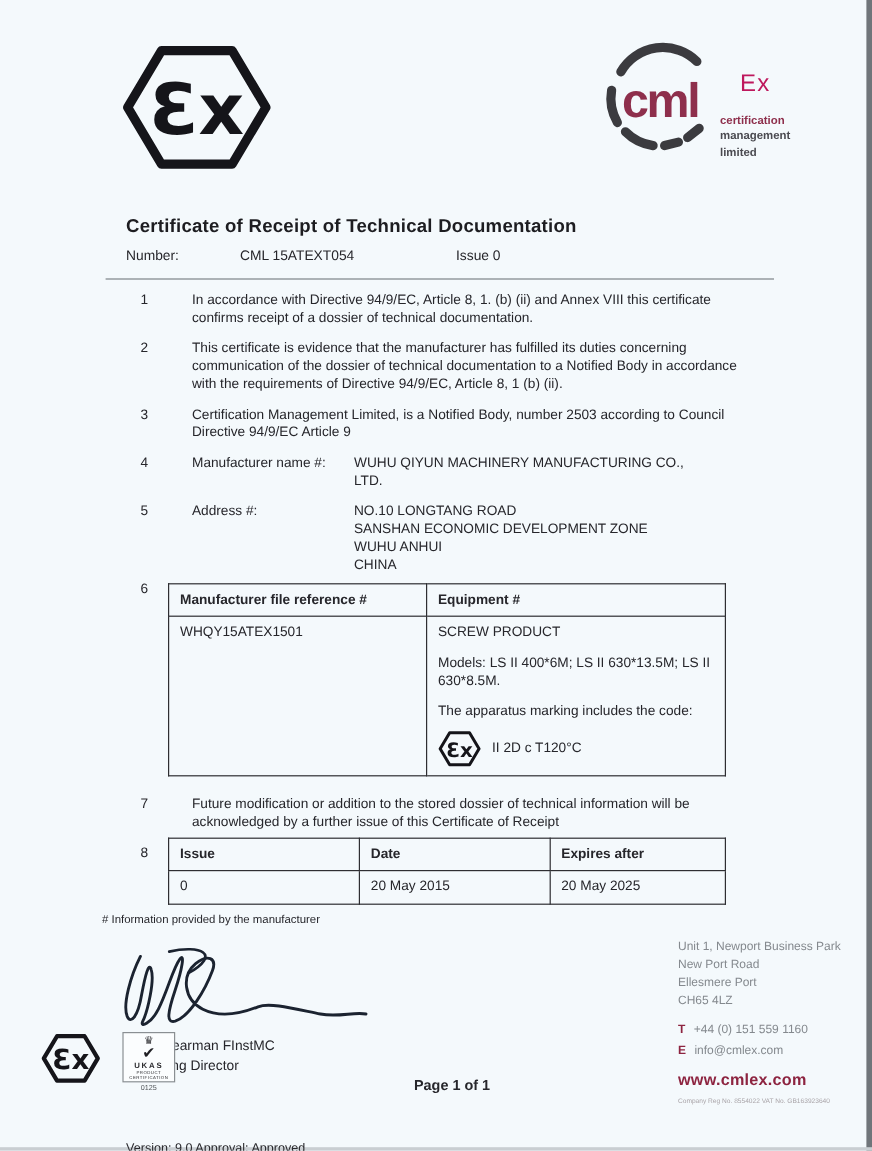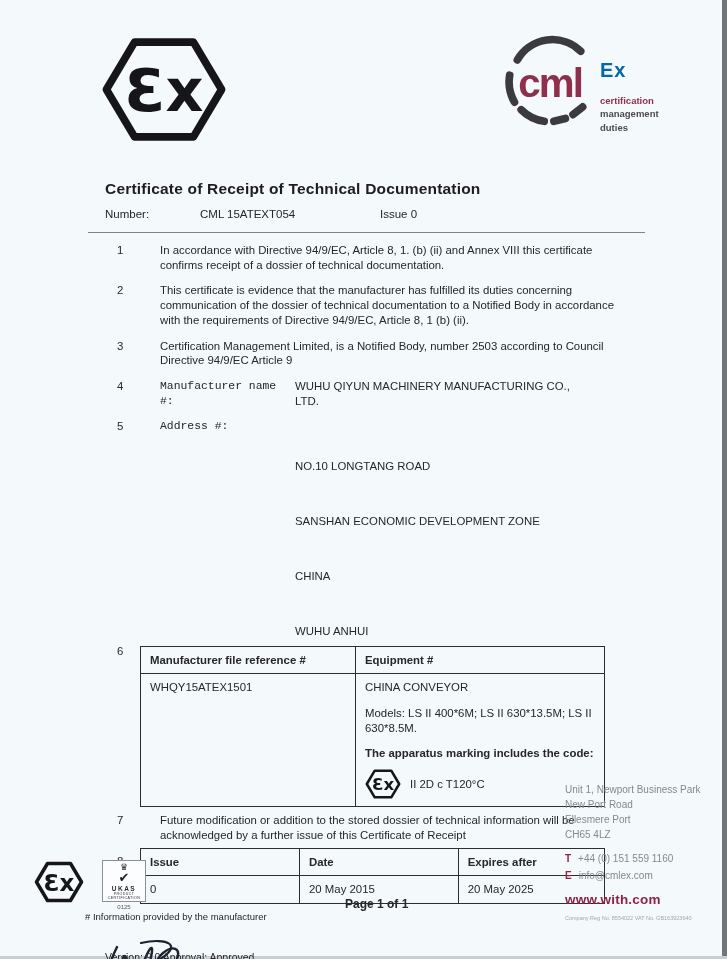--- a/index.html
+++ b/index.html
@@ -9,45 +9,45 @@
     font-family:"Liberation Sans",sans-serif;
     -webkit-font-smoothing:antialiased;
   }
   .scan-edge-right{position:absolute;top:0;right:0;width:5px;height:100%;background:#70757a;}
   .scan-edge-bottom{position:absolute;left:0;bottom:0;width:100%;height:3px;background:#c9ced2;}
 
   
   .ex-logo-top{position:absolute;left:100px;top:33px;}
   .cml-logo{position:absolute;left:502px;top:33px;display:flex;align-items:flex-start;}
   .cml-side{margin-left:2px;margin-top:26px;}
-  .cml-ex{font-size:20px;font-weight:bold;color:#0369a1;letter-spacing:1px;}
+  .cml-ex{font-size:20px;font-weight:normal;color:#be185d;letter-spacing:1px;text-align:center;}
   .cml-lines{margin-top:12px;font-size:9.5px;font-weight:bold;line-height:1.4;color:#4a4a50;}
   .cml-line-0{color:#8e2f4c;}
 
   
   .doc-title{position:absolute;left:105px;top:180px;font-size:15.5px;font-weight:bold;letter-spacing:.2px;color:#1d1d21;}
   .number-row{position:absolute;left:105px;top:208px;display:flex;font-size:11.5px;}
   .number-row .lbl{width:95px;}
   .number-row .val{width:180px;}
   .number-underline{position:absolute;left:88px;top:232px;width:557px;height:1px;background:#7d8388;}
 
   
   .items{position:absolute;left:105px;top:243px;width:512px;font-size:11.4px;line-height:1.29;}
   .item{display:flex;margin-bottom:11px;}
   .item-num{width:55px;padding-left:12px;box-sizing:border-box;flex:none;}
   .item-body{flex:1;max-width:465px;}
   .lv{display:flex;}
-  .lv .lv-label{width:135px;flex:none;font-family:Liberation Mono, monospace;}
+  .lv .lv-label{width:135px;flex:none;}
   .lv .lv-value{width:300px;}
-  .addr-lines div{line-height:1.3;margin-top:40px;}
+  .addr-lines div{line-height:1.3;}
 
   
   table{border-collapse:collapse;margin-left:-20px;font-size:11.4px;color:#26262b;}
   th,td{border:1px solid #2e2e32;text-align:left;vertical-align:top;padding:6px 9px;}
-  .tbl-ref{width:465px;margin-top:2px;margin-bottom:3px;}
+  .tbl-ref{width:465px;margin-top:2px;margin-bottom:13px;}
   .tbl-ref .col-a{width:196px;}
   .equip-cell p{margin:0 0 11px 0;}
   .marking-row{display:flex;align-items:center;gap:9px;margin-top:2px;}
   .tbl-issue{width:465px;margin-top:2px;margin-bottom:6px;border-radius:16px;}
   .tbl-issue .c0{width:150px;}
   .tbl-issue .c1{width:150px;}
   .tbl-issue .c2{width:135px;}
 
   .footnote{font-size:9.5px;margin-left:-20px;margin-top:1px;margin-bottom:14px;}
 
@@ -103,21 +103,21 @@
       <path d="M54,92 L66,89"></path>
       <path d="M74,85 L84,77"></path>
     </g>
     <text x="17" y="67" font-size="42" font-weight="bold" fill="#8e2f4c" letter-spacing="-2" font-family="Liberation Sans, sans-serif">cml</text>
   </svg>
   <div class="cml-side">
     <div class="cml-ex">Ex</div>
     <div class="cml-lines">
       <div class="cml-line-0">certification</div>
       <div>management</div>
-      <div>duties</div>
+      <div>limited</div>
     </div>
   </div>
 </div>
 
 <div class="doc-title">Certificate of Receipt of Technical Documentation</div>
 <div class="number-row">
   <span class="lbl">Number:</span>
   <span class="val">CML 15ATEXT054</span>
   <span>Issue 0</span>
 </div>
@@ -148,41 +148,41 @@
     </div>
   </div>
 
   <div class="item" style="margin-bottom:5px;">
     <div class="item-num">5</div>
     <div class="item-body lv">
       <span class="lv-label">Address #:</span>
       <span class="lv-value addr-lines">
         <div>NO.10 LONGTANG ROAD</div>
         <div>SANSHAN ECONOMIC DEVELOPMENT ZONE</div>
+        <div>WUHU ANHUI</div>
         <div>CHINA</div>
-        <div>WUHU ANHUI</div>
       </span>
     </div>
   </div>
 
   <div class="item" style="margin-bottom:3px;">
     <div class="item-num">6</div>
     <div class="item-body" style="max-width:500px;">
       <table class="tbl-ref">
         <tbody>
             <tr>
           <th class="col-a">Manufacturer file reference #</th>
           <th>Equipment #</th>
         </tr>
         <tr>
           <td>WHQY15ATEX1501</td>
           <td class="equip-cell">
-            <p>CHINA CONVEYOR</p>
+            <p>SCREW PRODUCT</p>
             <p>Models: LS II 400*6M; LS II 630*13.5M; LS II 630*8.5M.</p>
-            <p style="margin-bottom:7px;font-weight:bold;">The apparatus marking includes the code:</p>
+            <p style="margin-bottom:7px;">The apparatus marking includes the code:</p>
             <div class="marking-row">
               <svg width="36" height="32" viewBox="0 0 100 88">
                 <polygon points="5,44 27,7 73,7 95,44 73,81 27,81" fill="none" stroke="#15151a" stroke-width="7" stroke-linejoin="round"></polygon>
                 <text x="50" y="62" font-size="46" text-anchor="middle" fill="#15151a" class="ex-hex-text">Ɛx</text>
               </svg>
               <span>II 2D c T120°C</span>
             </div>
           </td>
         </tr>
       </tbody>
@@ -254,15 +254,15 @@
   <div class="contacts">
     <div class="contact-row">
       <span class="contact-key">T</span>
       <span>+44 (0) 151 559 1160</span>
     </div>
     <div class="contact-row">
       <span class="contact-key">E</span>
       <span>info@cmlex.com</span>
     </div>
   </div>
-  <div class="website">www.with.com</div>
+  <div class="website">www.cmlex.com</div>
   <div class="company-line">Company Reg No. 8554022   VAT No. GB163923640</div>
 </div>
 
 </body></html>

